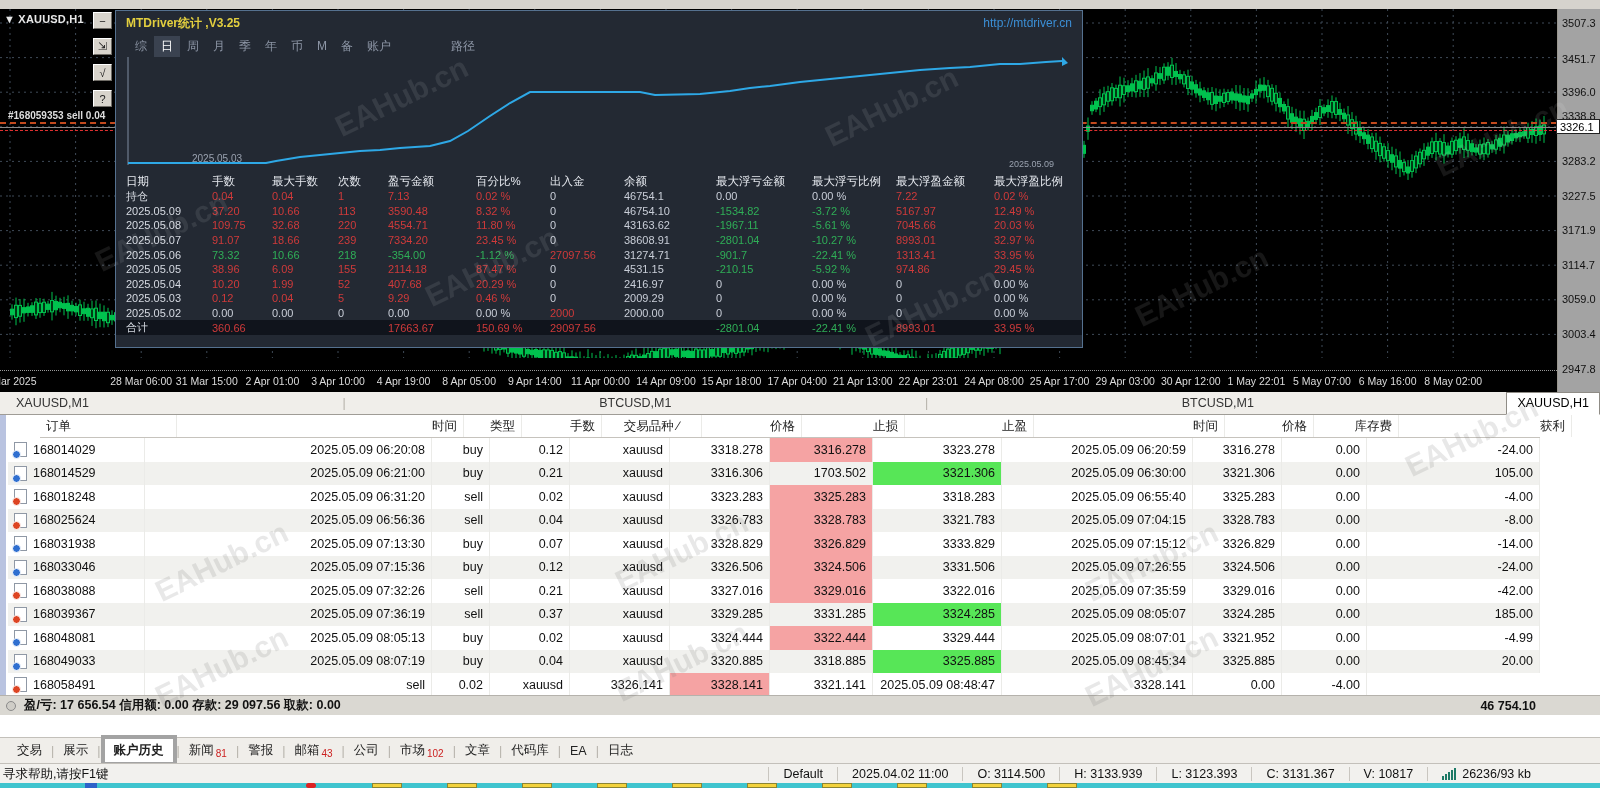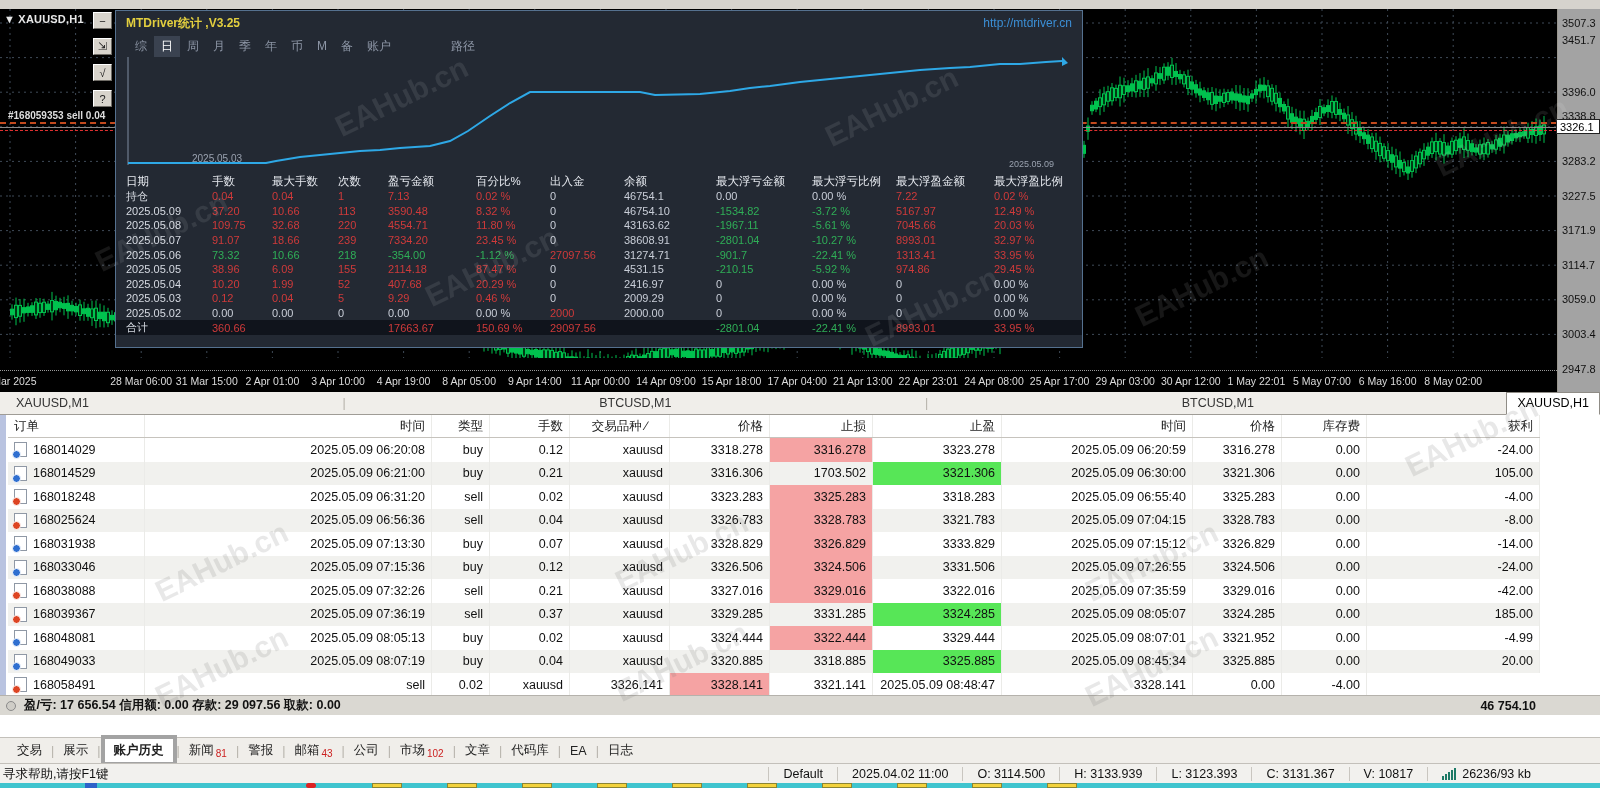--- a/index.html
+++ b/index.html
@@ -54,21 +54,21 @@
             display:flex;align-items:flex-end;padding-left:6px;box-sizing:border-box;font-size:12.5px;color:#333;justify-content:space-between;}
   .wtab{padding:3px 10px 4px;display:flex;align-items:center;}
   .wtab.active{background:#fff;border:1px solid #8f8c86;border-bottom:1px solid #fff;margin-bottom:-1px;color:#000;}
   .tab-sep{color:#b5b2aa;margin:0 1px 4px;}
   .o-grid{position:absolute;left:8px;top:23px;width:1532px;}
   .o-row{display:grid;grid-template-columns:137px 287px 58px 80px 100px 100px 103px 129px 191px 89px 85px 173px;
          height:23.5px;align-items:center;font-size:12.5px;color:#111;}
   .o-row div{padding:0 6px;text-align:right;overflow:hidden;white-space:nowrap;border-right:1px solid #ebebe8;height:100%;
              display:flex;align-items:center;justify-content:flex-end;box-sizing:border-box;}
   .o-row div:first-child{justify-content:flex-start;text-align:left;}
-  .o-row.hdr{height:22px;color:#222;border-bottom:1px solid #c6c3bd;}
+  .o-row.hdr{height:22px;color:#222;border-bottom:1px solid #c6c3bd;margin-left:32px;}
   .o-row.hdr .c-symbol{justify-content:center;}
   .o-row:nth-child(odd):not(.hdr){background:#f1f1ee;}
   .cell-sl{background:#f5a3a3;} .cell-tp{background:#57e657;}
   .doc-ico{position:relative;width:11px;height:13px;background:#fff;border:1px solid #8f98a5;margin-right:6px;flex:0 0 auto;}
   .doc-ico i{position:absolute;left:-3px;bottom:-3px;width:7px;height:7px;border-radius:50%;border:1px solid #fff;}
   .dot-buy{background:#2f6fd0;} .dot-sell{background:#dd4422;}
   .summary{position:absolute;left:0;top:303px;width:1600px;height:19px;background:#dad8d2;border-top:1px solid #b5b2ac;
            display:flex;align-items:center;font-size:12.5px;font-weight:bold;color:#111;}
   .summary .circ{width:8px;height:8px;border-radius:50%;border:1px solid #8a8a8a;margin:0 8px 0 6px;background:#cfcdc7;}
   .summary .bal{position:absolute;right:64px;font-weight:bold;}
@@ -947,21 +947,21 @@
       <span class="xtick" style="left: 1256.4px;">1 May 22:01</span>
       <span class="xtick" style="left: 1322px;">5 May 07:00</span>
       <span class="xtick" style="left: 1387.6px;">6 May 16:00</span>
       <span class="xtick" style="left: 1453.2px;">8 May 02:00</span>
     </div>
 </div>
 
 <div class="paxis">
     <div id="pticks">
       <span class="ptick" style="top: 7.5px;">3507.3</span>
-      <span class="ptick" style="top: 25px;">3451.7</span>
+      <span class="ptick" style="top: 44px;">3451.7</span>
       <span class="ptick" style="top: 76.7px;">3396.0</span>
       <span class="ptick" style="top: 101.3px;">3338.8</span>
       <span class="ptick" style="top: 145.9px;">3283.2</span>
       <span class="ptick" style="top: 180.5px;">3227.5</span>
       <span class="ptick" style="top: 215.1px;">3171.9</span>
       <span class="ptick" style="top: 249.7px;">3114.7</span>
       <span class="ptick" style="top: 284.3px;">3059.0</span>
       <span class="ptick" style="top: 318.9px;">3003.4</span>
       <span class="ptick" style="top: 353.5px;">2947.8</span>
     </div>

